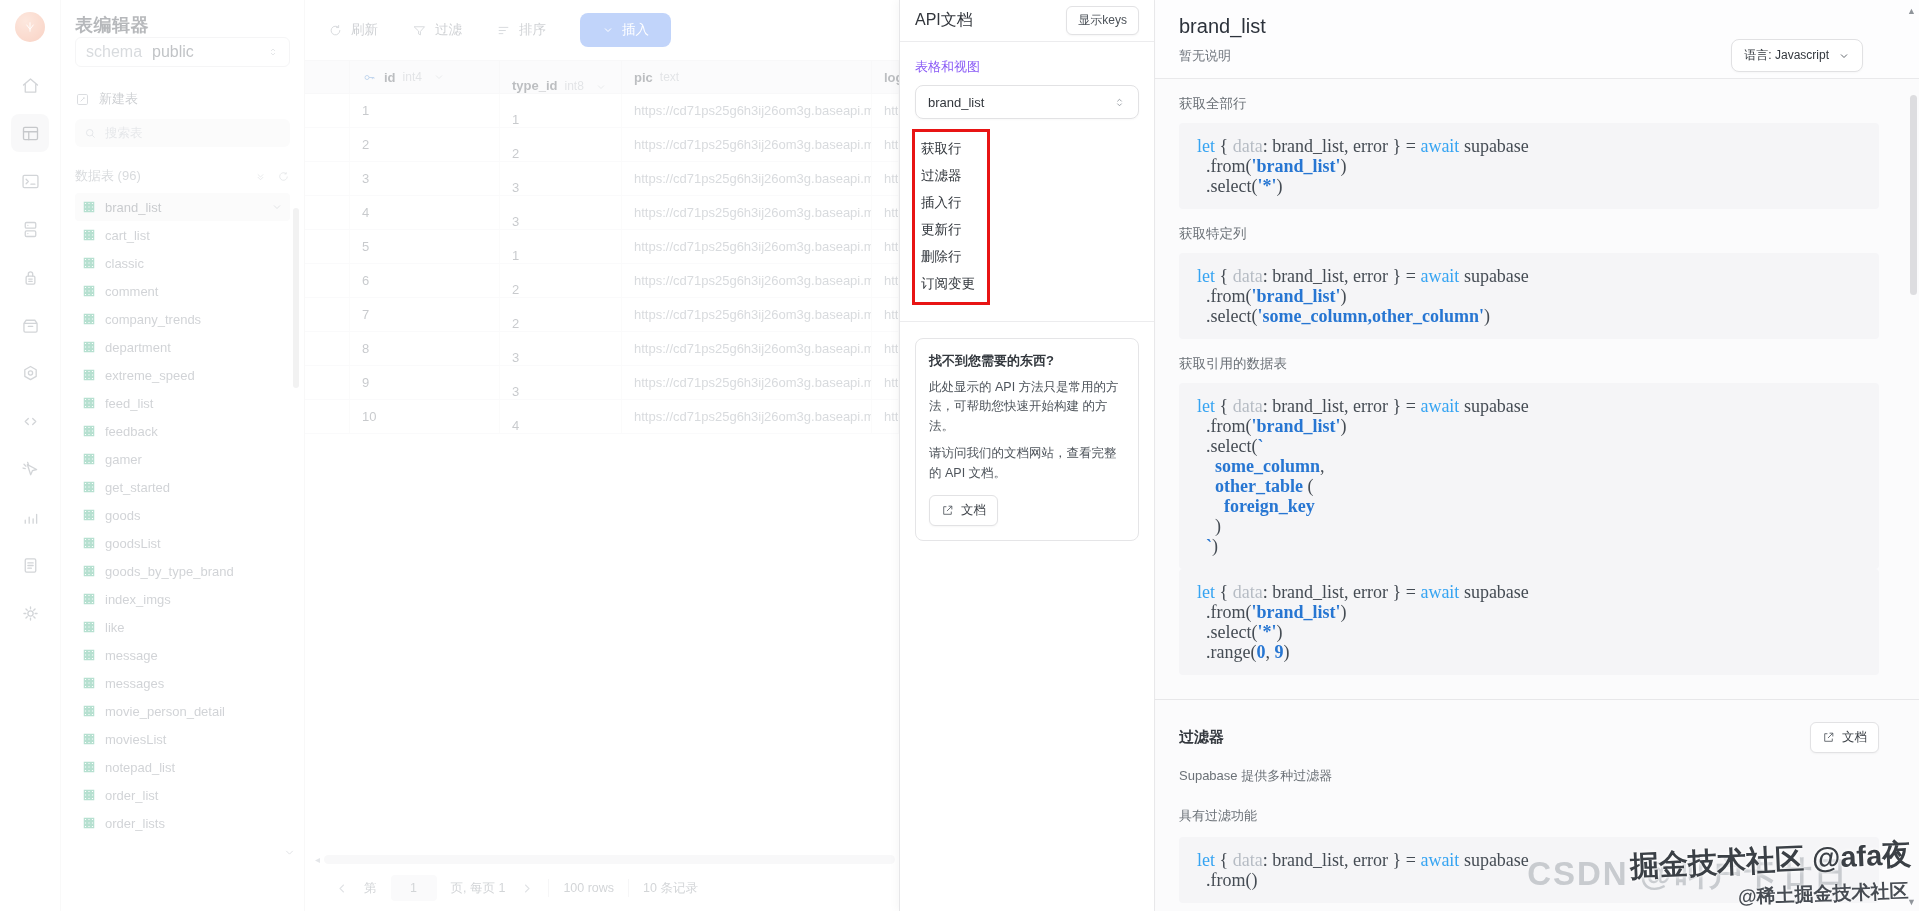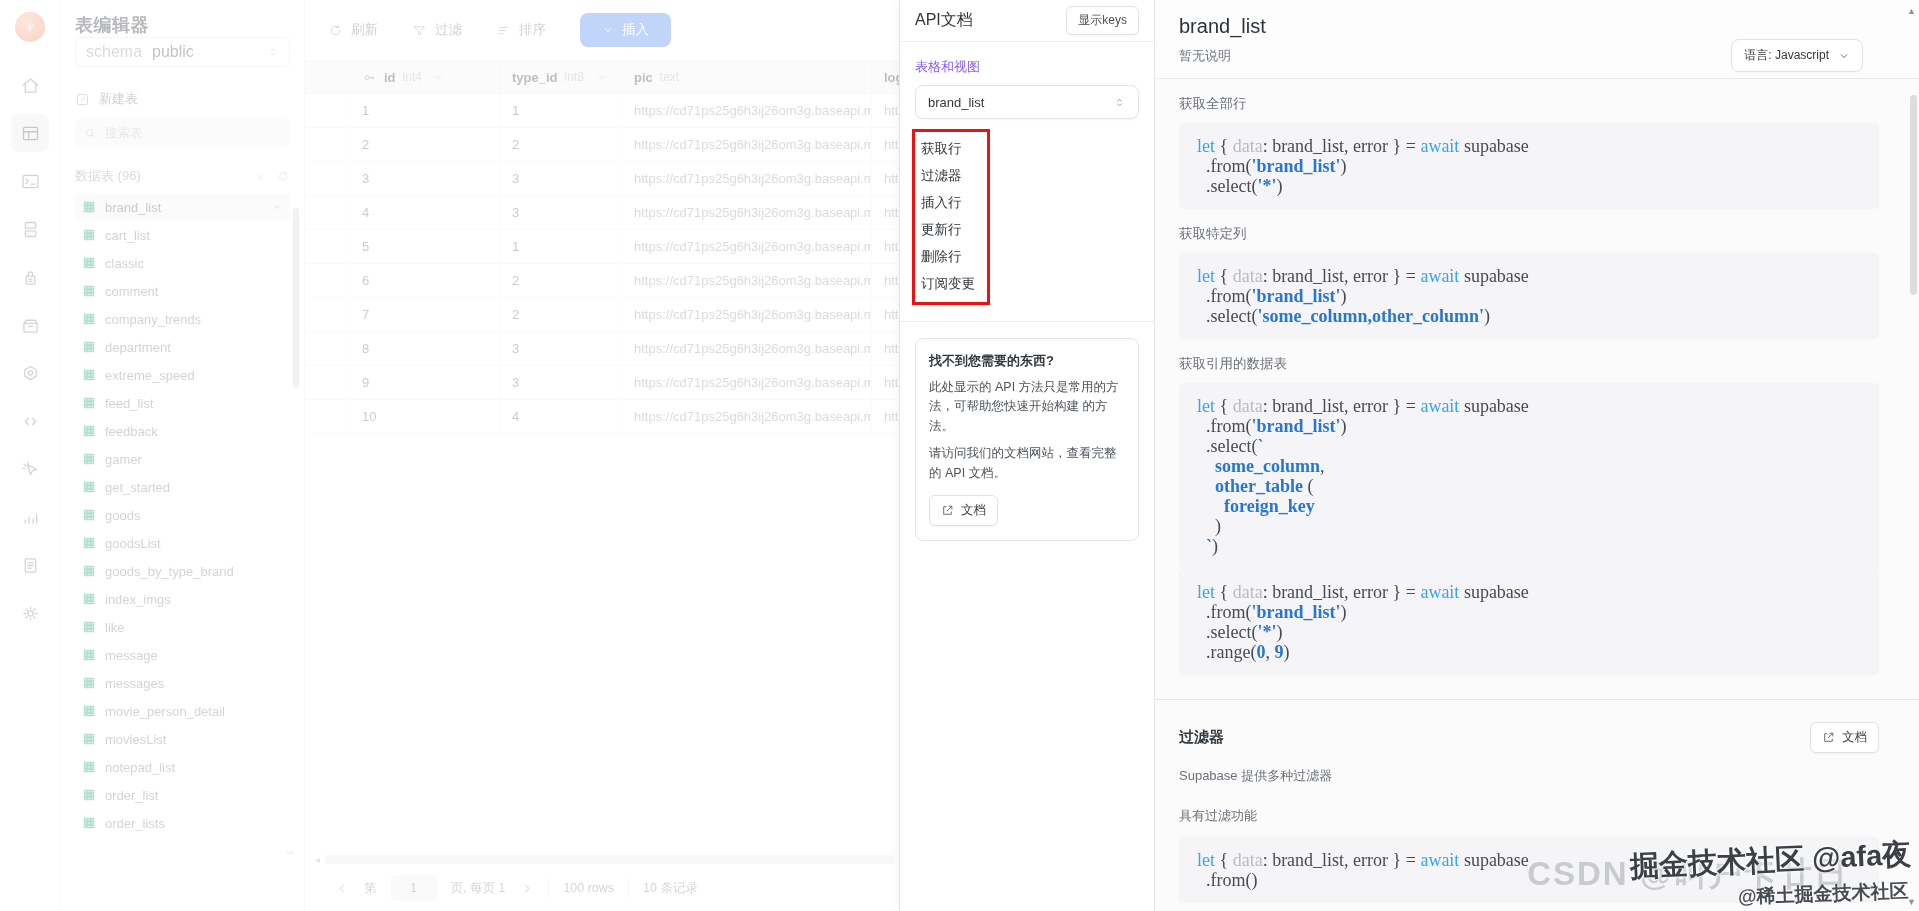--- a/index.html
+++ b/index.html
@@ -77,21 +77,21 @@
   .gh-cell .ctype { color:#b3b8bf; font-size:12px; }
   .gh-cell svg.key { width:15px; height:15px; stroke:#5a8fd0; fill:none; stroke-width:1.5; }
   .gh-cell svg.chev { width:12px; height:12px; stroke:#bfc4ca; fill:none; stroke-width:1.7; margin-left:4px; }
   #grid-rows { }
   .row { height:34px; display:flex; border-bottom:1px solid #f2f2f3; }
   .cell { display:flex; align-items:center; padding:0 12px; font-size:13px; color:#6f757d;
     border-right:1px solid #f4f4f5; overflow:hidden; white-space:nowrap; cursor:pointer; }
   .cell.url { color:#9aa0a8; }
   .c-sel { width:45px; flex:0 0 45px; }
   .c-id { width:150px; flex:0 0 150px; }
-  .c-type { width:122px; flex:0 0 122px; }
+  .c-type { width:122px; flex:0 0 122px;align-items:flex-end; }
   .c-pic { width:250px; flex:0 0 250px; }
   .c-logo { flex:1; min-width:0; }
   .grid-footer { margin-top:auto; }
   .hscroll { display:flex; align-items:center; gap:4px; padding:0 4px 0 10px; }
   .hscroll .arrow { font-size:10px; color:#b9bec4; cursor:pointer; }
   .hscroll .track { height:9px; background:#ececee; border-radius:5px; flex:1; cursor:pointer; }
   .pager { height:46px; display:flex; align-items:center; gap:14px; padding-left:30px;
     font-size:12.5px; color:#8a9097; }
   .pager svg { width:15px; height:15px; stroke:#aeb3ba; fill:none; stroke-width:1.7; cursor:pointer; }
   .page-input { width:46px; height:26px; background:#f2f2f3; border:none; border-radius:4px;

